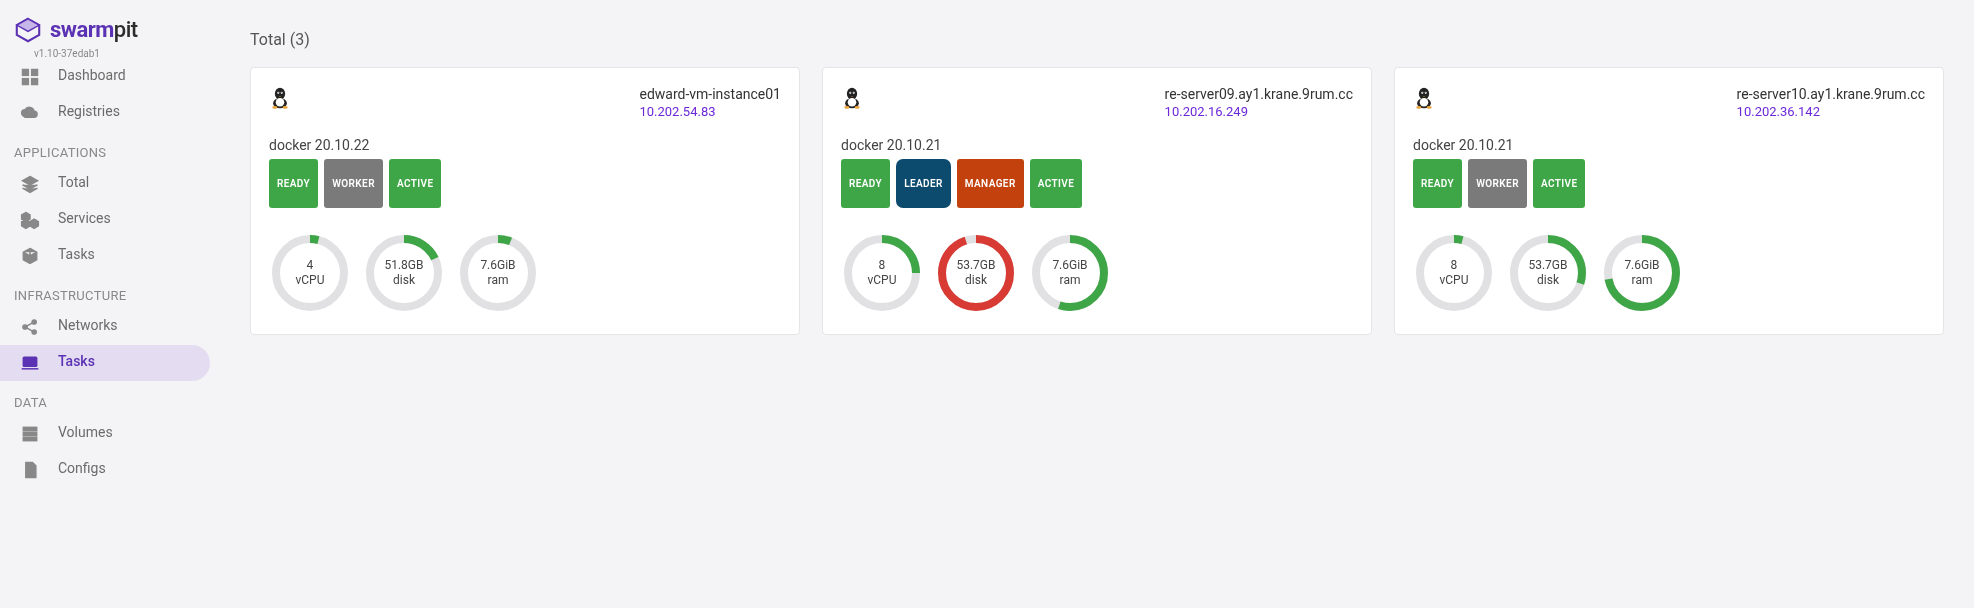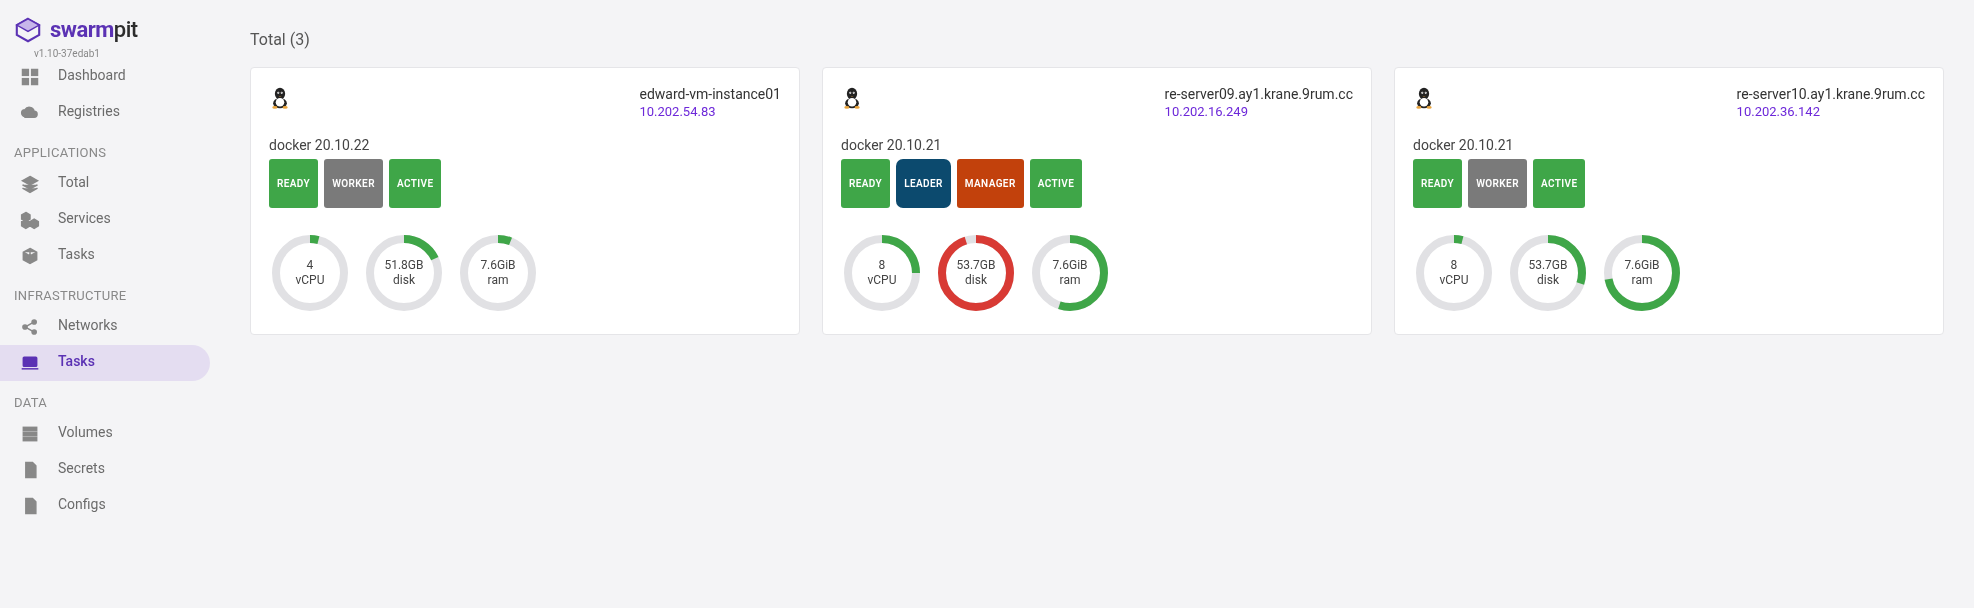--- a/index.html
+++ b/index.html
@@ -187,27 +187,20 @@
         <span>Tasks</span>
       </div>
       <div class="section-title">DATA</div>
       <div class="nav-item">
         <svg class="nav-icon" viewBox="0 0 24 24" fill="none" stroke="currentColor" stroke-width="1.8">
           <rect x="4" y="4" width="16" height="4"></rect>
           <rect x="4" y="10" width="16" height="4"></rect>
           <rect x="4" y="16" width="16" height="4"></rect>
         </svg>
         <span>Volumes</span>
-      </div>
-      <div class="nav-item">
-        <svg class="nav-icon" viewBox="0 0 24 24" fill="none" stroke="currentColor" stroke-width="1.8">
-          <path d="M7 3h8l4 4v14H7z"></path>
-          <circle cx="12" cy="14" r="1.5"></circle>
-        </svg>
-        <span>Secrets</span>
       </div>
       <div class="nav-item">
         <svg class="nav-icon" viewBox="0 0 24 24" fill="none" stroke="currentColor" stroke-width="1.8">
           <path d="M7 3h8l4 4v14H7z"></path>
           <circle cx="13" cy="15" r="2"></circle>
         </svg>
         <span>Configs</span>
       </div>
     </div>
 </aside>

